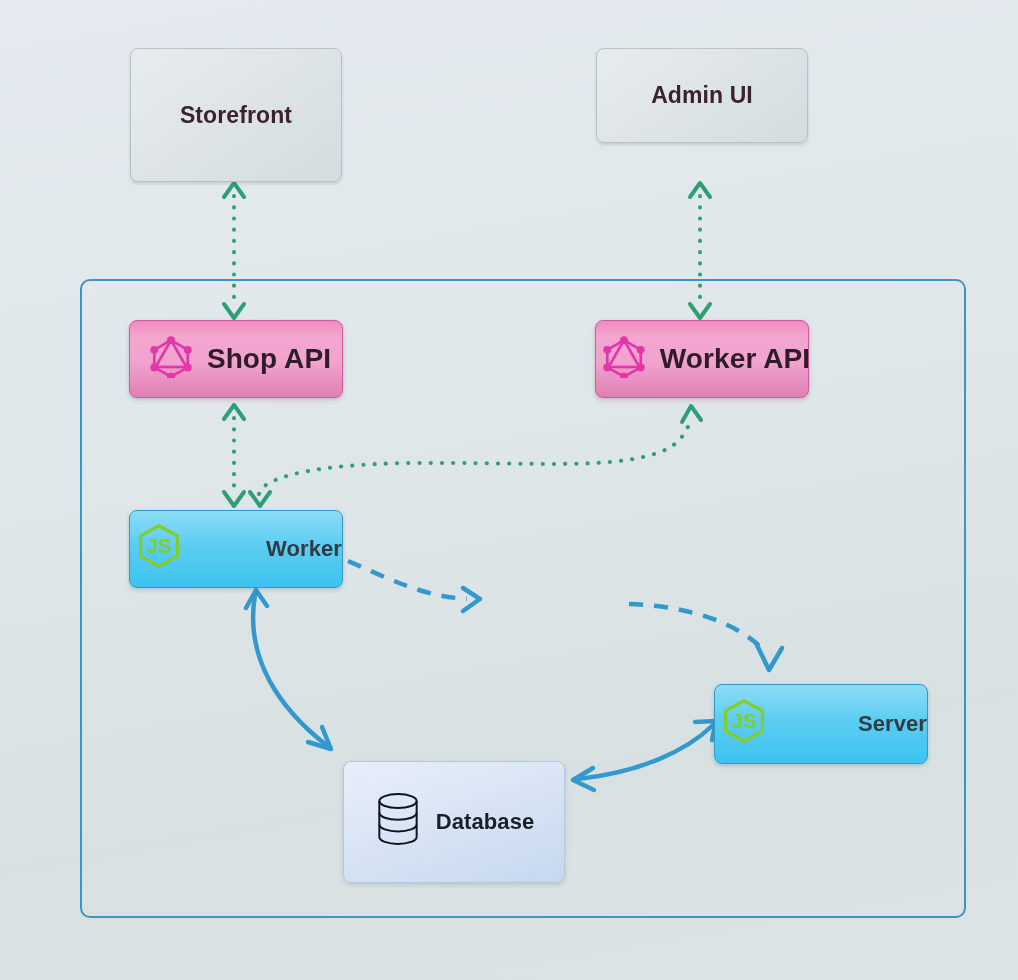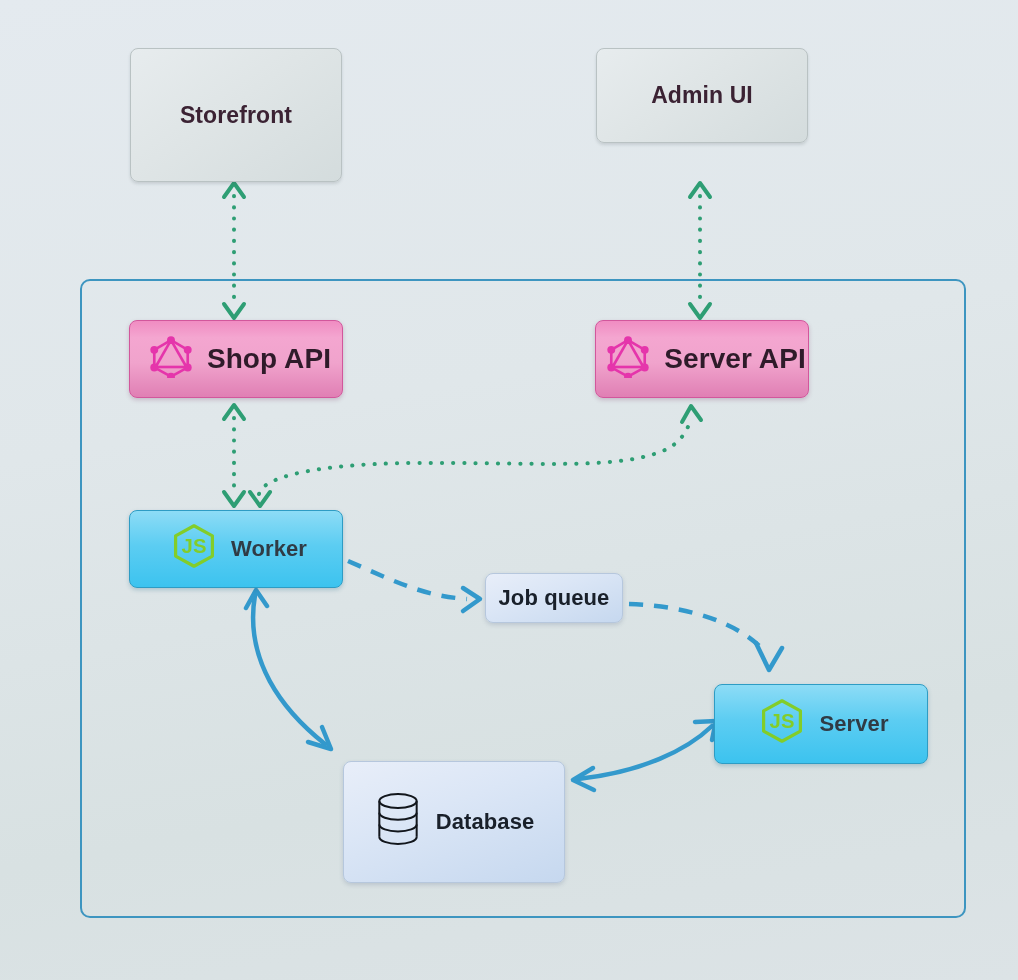--- a/index.html
+++ b/index.html
@@ -74,20 +74,21 @@
   }
 
   
   .node.runtime {
     background: linear-gradient(180deg, #8ddcf6 0%, #5ccdf2 45%, #3cc3ef 100%);
     border: 1px solid #2e9cc4;
     color: #303b45;
     font-size: 22px;
     box-shadow: 0 2px 4px rgba(40,110,140,0.28);
     padding-left: 6px;
+    justify-content: space-between;
   }
 
   
   .node.store {
     background: linear-gradient(160deg, #e8eef9 0%, #dbe6f6 40%, #c6d8ef 100%);
     border: 1px solid #b6c7dd;
     color: #19202a;
     font-size: 22px;
     box-shadow: 0 2px 4px rgba(80,100,130,0.22);
   }
@@ -213,36 +214,33 @@
         <g fill="#e535ab">
           <circle cx="50" cy="14" r="9"></circle>
           <circle cx="88" cy="36" r="9"></circle>
           <circle cx="88" cy="76" r="9"></circle>
           <circle cx="50" cy="97" r="9"></circle>
           <circle cx="12" cy="76" r="9"></circle>
           <circle cx="12" cy="36" r="9"></circle>
         </g>
       </svg>
     </span>
-    <span class="label">Server API</span>
+    <span class="label">Worker API</span>
   </div>
 
   <div class="node runtime" id="node-server">
     <span class="icon">
       <svg width="46" height="46" viewBox="0 0 100 100">
         <path d="M50 6 L90 28 L90 72 L50 94 L10 72 L10 28 Z" fill="none" stroke="#83cd29" stroke-width="7" stroke-linejoin="round"></path>
         <text x="50" y="66" font-family="'Liberation Sans', sans-serif" font-size="44" font-weight="bold" fill="#83cd29" text-anchor="middle">JS</text>
       </svg>
     </span>
     <span class="label">Worker</span>
   </div>
 
-  <div class="node store" id="node-jobqueue">
-    <span class="label">Job queue</span>
-  </div>
 
   <div class="node runtime" id="node-worker">
     <span class="icon">
       <svg width="46" height="46" viewBox="0 0 100 100">
         <path d="M50 6 L90 28 L90 72 L50 94 L10 72 L10 28 Z" fill="none" stroke="#83cd29" stroke-width="7" stroke-linejoin="round"></path>
         <text x="50" y="66" font-family="'Liberation Sans', sans-serif" font-size="44" font-weight="bold" fill="#83cd29" text-anchor="middle">JS</text>
       </svg>
     </span>
     <span class="label">Server</span>
   </div>

